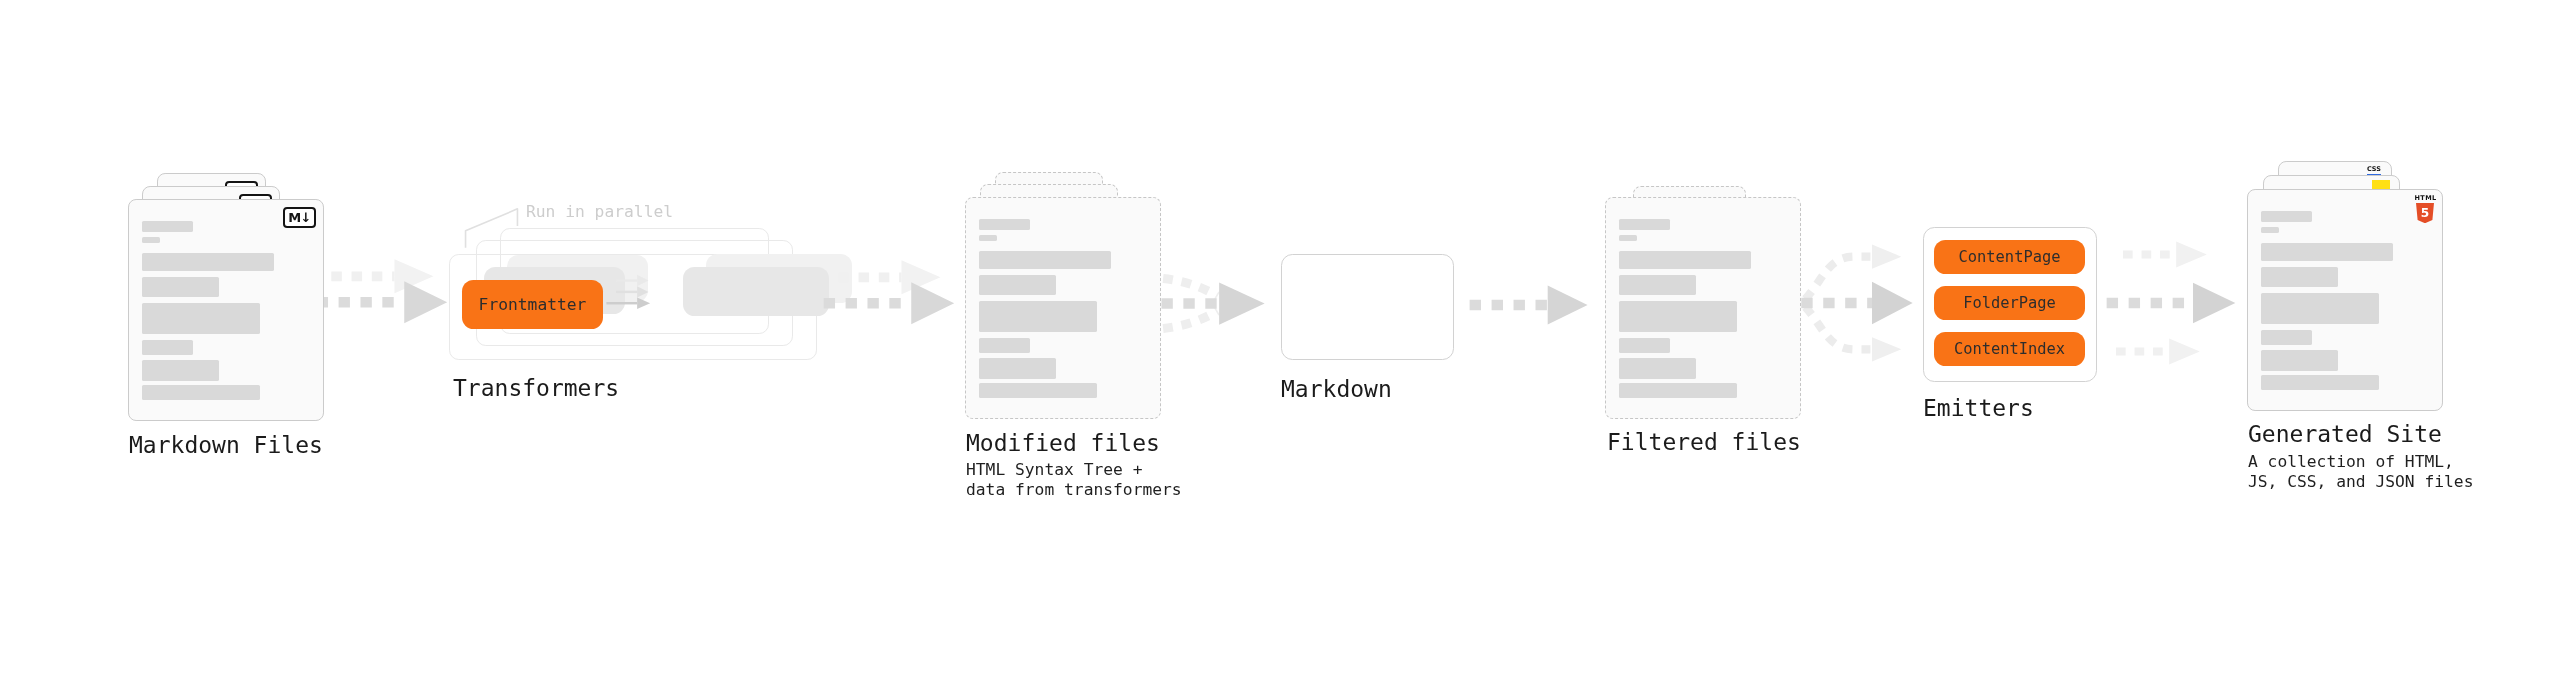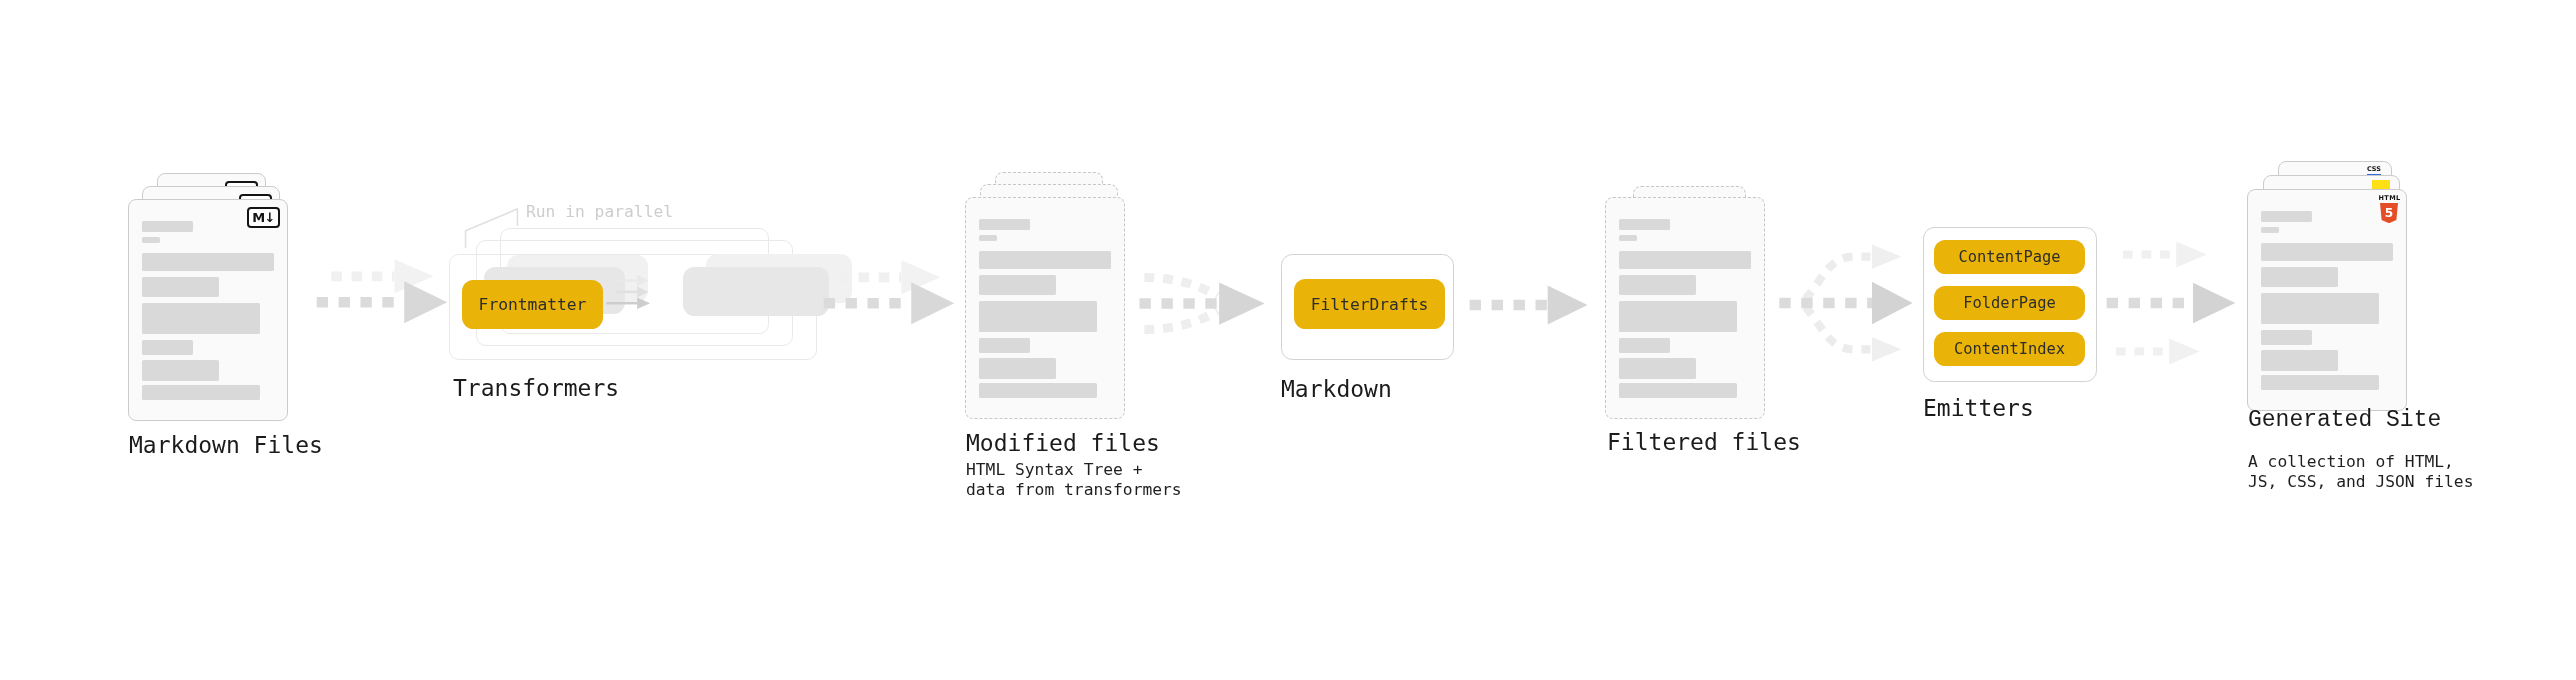--- a/index.html
+++ b/index.html
@@ -7,21 +7,21 @@
     position:relative; width:2576px; height:681px; background:#ffffff;
     font-family:"DejaVu Sans Mono","Liberation Mono",monospace; color:#1f1f1f;
     overflow:hidden;
   }
 
   
   .file-stack { position:absolute; width:166px; height:222px; }
   .file-card { position:absolute; background:#fafafa; border:1.6px solid #cbcbcb;
                border-radius:8.1px; box-sizing:border-box; }
   .file-card.dashed { border-style:dashed; border-color:#c6c6c6; }
-  .file-card.front { left:0; top:0; width:160px; height:222px; z-index:3; }
+  .file-card.front { left:0; top:0; width:196px; height:222px; z-index:3; }
   .file-card.backA { z-index:2; height:114px; }
   .file-card.backB { z-index:1; height:114px; }
 
   .bars { padding-top:21px; }
   .bar { background:#d9d9d9; border-radius:1.6px; margin-left:13px; }
   .b1{width:51px;height:11.4px} .b2{width:18px;height:5.7px;margin-top:4.9px}
   .b3{width:132px;height:18px;margin-top:9.8px} .b4{width:77px;height:19.5px;margin-top:6.5px}
   .b5{width:118px;height:31px;margin-top:6.5px} .b6{width:51px;height:15.4px;margin-top:5.7px}
   .b7{width:77px;height:20.3px;margin-top:4.9px} .b8{width:118px;height:14.6px;margin-top:4.9px}
 
@@ -46,21 +46,21 @@
 
   
   .stage-label { position:absolute; font-size:23px; color:#1b1b1b; white-space:nowrap; z-index:5; }
   .note { position:absolute; font-size:16.3px; line-height:20.3px; color:#1f1f1f;
           white-space:nowrap; z-index:5; }
   .note .bullet-line { padding-left:8.1px; }
   .annotation { position:absolute; font-size:16.3px; color:#cdcdcd; white-space:nowrap; z-index:4; }
 
   
   .pill { position:absolute; display:flex; align-items:center; justify-content:center;
-    background:#eab308; border-radius:11.4px; font-size:16.3px; color:#2d2d2d;
+    background:#f97316; border-radius:11.4px; font-size:16.3px; color:#2d2d2d;
     box-sizing:border-box; white-space:nowrap; }
   .pill.g1 { background:#e7e7e7; } .pill.g2 { background:#f1f1f1; }
   .frame { position:absolute; border:1.6px solid #d2d2d2; border-radius:11.4px;
     background:#fff; box-sizing:border-box; }
   .panel { position:absolute; border:1.6px solid #e9e9e9; border-radius:9.8px;
     box-sizing:border-box; }
   .abs { position:absolute; }
 </style>
 </head>
 <body>
@@ -154,21 +154,20 @@
   </div>
 
   <svg class="abs" style="left:1136px; top:258px;" width="137" height="91" viewBox="0 0 168 112">
     <path d="M10,24 Q62,24 100,47" fill="none" stroke="#eeeeee" stroke-width="11" stroke-dasharray="12 11"></path>
     <path d="M10,88 Q62,88 100,65" fill="none" stroke="#eeeeee" stroke-width="11" stroke-dasharray="12 11"></path>
     <line x1="4" y1="56" x2="102" y2="56" stroke="#dbdbdb" stroke-width="13" stroke-dasharray="14 13"></line>
     <polygon points="102,30 102,82 158,56" fill="#d5d5d5"></polygon>
   </svg>
 
   <div class="frame" style="left:1281px; top:254px; width:173px; height:106px;"></div>
-  <div class="pill" style="left:1294px; top:279px; width:151px; height:50px;">FilterDrafts</div>
   <div class="stage-label" style="left:1281px; top:376px;">Markdown</div>
 
   <svg class="abs" style="left:1468px; top:282px;" width="122" height="46" viewBox="0 0 150 56">
     <line x1="2" y1="28" x2="98" y2="28" stroke="#dbdbdb" stroke-width="13" stroke-dasharray="14 13"></line>
     <polygon points="98,4 98,52 147,28" fill="#d5d5d5"></polygon>
   </svg>
 
   <div class="file-stack" style="left:1605px; top:197px;">
     <div class="file-card dashed backA" style="left:28.4px; top:-11.4px; width:113px;"></div>
     <div class="file-card dashed front">
@@ -234,20 +233,20 @@
         <div class="bar b2"></div>
         <div class="bar b3"></div>
         <div class="bar b4"></div>
         <div class="bar b5"></div>
         <div class="bar b6"></div>
         <div class="bar b7"></div>
         <div class="bar b8"></div>
       </div>
     </div>
   </div>
-  <div class="stage-label" style="left:2248px; top:407px;font-family:Liberation Mono, monospace;">Generated Site</div>
+  <div class="stage-label" style="left:2248px; top:421px;">Generated Site</div>
   <div class="note" style="left:2248px; top:452px;">
     <div>A collection of HTML,</div>
     <div>JS, CSS, and JSON files</div>
   </div>
 
 </div>
 
 
 </body></html>

